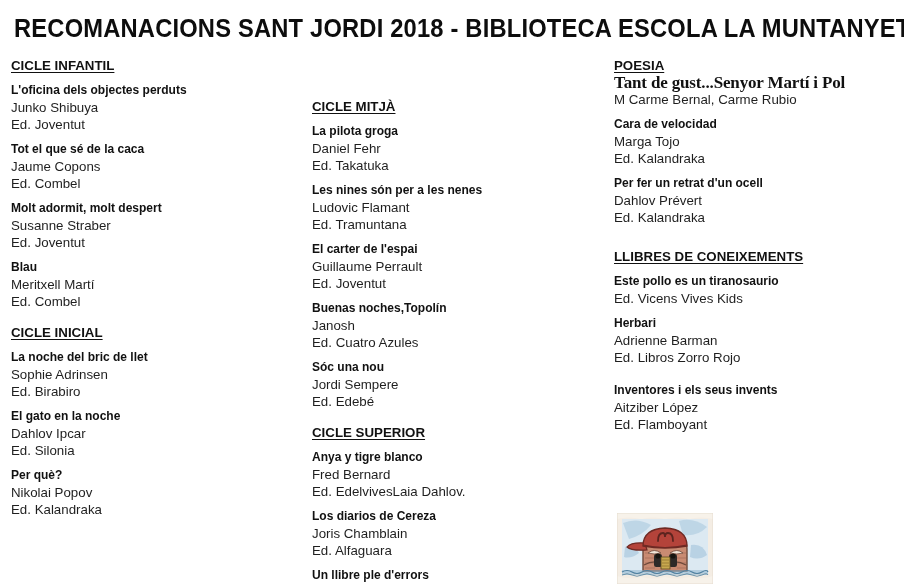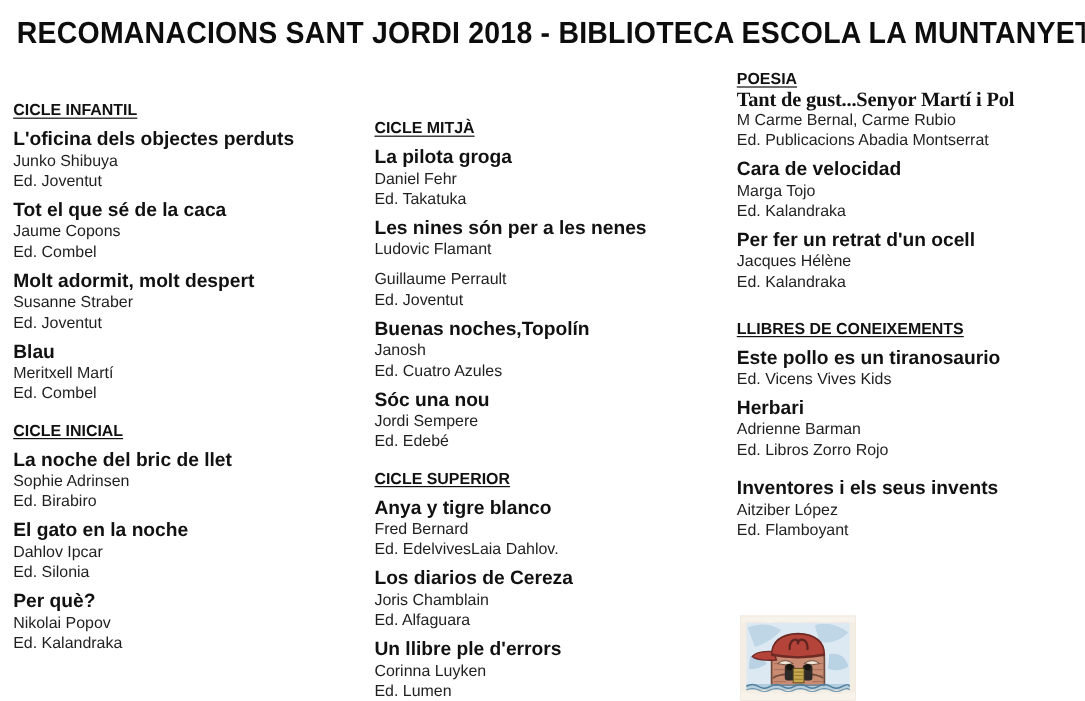--- a/index.html
+++ b/index.html
@@ -55,21 +55,21 @@
     text-underline-offset: 2px;
     line-height: 17px;
     white-space: nowrap;
     color: #111111;
   }
 
   .book {
     line-height: 17px;
   }
   .book-title {
-    font-size: 16px;
+    font-size: 12px;
     font-weight: bold;
     white-space: nowrap;
     color: #111111;
   }
   .book-title.serif {
     font-family: "Liberation Serif", serif;
     font-size: 17px;
     letter-spacing: -0.15px;
   }
   .book-author,
@@ -95,21 +95,21 @@
   }
   #illustration svg { display: block; }
 </style>
 </head>
 <body>
 
 <div id="page">
 
   <div class="doc-title">RECOMANACIONS SANT JORDI 2018 -  BIBLIOTECA ESCOLA LA MUNTANYETA</div>
 
-  <div class="column" id="col-1" style="padding-top: 83px;">
+  <div class="column" id="col-1" style="padding-top: 57px;">
       <div class="section-heading">CICLE INFANTIL</div>
       <div class="spacer-s"></div>
       <div class="book">
         <div class="book-title">L'oficina dels objectes perduts</div>
         <div class="book-author">Junko Shibuya</div>
         <div class="book-publisher">Ed. Joventut</div>
       </div>
       <div class="spacer-s"></div>
       <div class="book">
         <div class="book-title">Tot el que sé de la caca</div>
@@ -155,23 +155,25 @@
       <div class="spacer-s"></div>
       <div class="book">
         <div class="book-title">La pilota groga</div>
         <div class="book-author">Daniel Fehr</div>
         <div class="book-publisher">Ed. Takatuka</div>
       </div>
       <div class="spacer-s"></div>
       <div class="book">
         <div class="book-title">Les nines són per a les nenes</div>
         <div class="book-author">Ludovic Flamant</div>
-      </div>
-      <div class="spacer-s"></div>
-      <div class="book">
+        <div class="book-publisher">Ed. Tramuntana</div>
+      </div>
+      <div class="spacer-s"></div>
+      <div class="book">
+        <div class="book-title">El carter de l'espai</div>
         <div class="book-author">Guillaume Perrault</div>
         <div class="book-publisher">Ed. Joventut</div>
       </div>
       <div class="spacer-s"></div>
       <div class="book">
         <div class="book-title">Buenas noches,Topolín</div>
         <div class="book-author">Janosh</div>
         <div class="book-publisher">Ed. Cuatro Azules</div>
       </div>
       <div class="spacer-s"></div>
@@ -199,32 +201,31 @@
         <div class="book-title">Un llibre ple d'errors</div>
         <div class="book-author">Corinna Luyken</div>
         <div class="book-publisher">Ed. Lumen</div>
       </div>
     </div>
   <div class="column" id="col-3" style="padding-top: 57px; left: 614px;">
       <div class="section-heading">POESIA</div>
       <div class="book">
         <div class="book-title serif">Tant de gust...Senyor Martí i Pol</div>
         <div class="book-author">M Carme Bernal, Carme Rubio</div>
-        <div class="book-publisher">Ed. Publicacions Abadia Montserrat</div>
       </div>
       <div class="spacer-s"></div>
       <div class="book">
         <div class="book-title">Cara de velocidad</div>
         <div class="book-author">Marga Tojo</div>
         <div class="book-publisher">Ed. Kalandraka</div>
       </div>
       <div class="spacer-s"></div>
       <div class="book">
         <div class="book-title">Per fer un retrat d'un ocell</div>
-        <div class="book-author">Jacques Hélène</div>
+        <div class="book-author">Dahlov Prévert</div>
         <div class="book-publisher">Ed. Kalandraka</div>
       </div>
       <div class="spacer-l"></div>
       <div class="section-heading">LLIBRES DE CONEIXEMENTS</div>
       <div class="spacer-s"></div>
       <div class="book">
         <div class="book-title">Este pollo es un tiranosaurio</div>
         <div class="book-publisher">Ed. Vicens Vives Kids</div>
       </div>
       <div class="spacer-s"></div>

